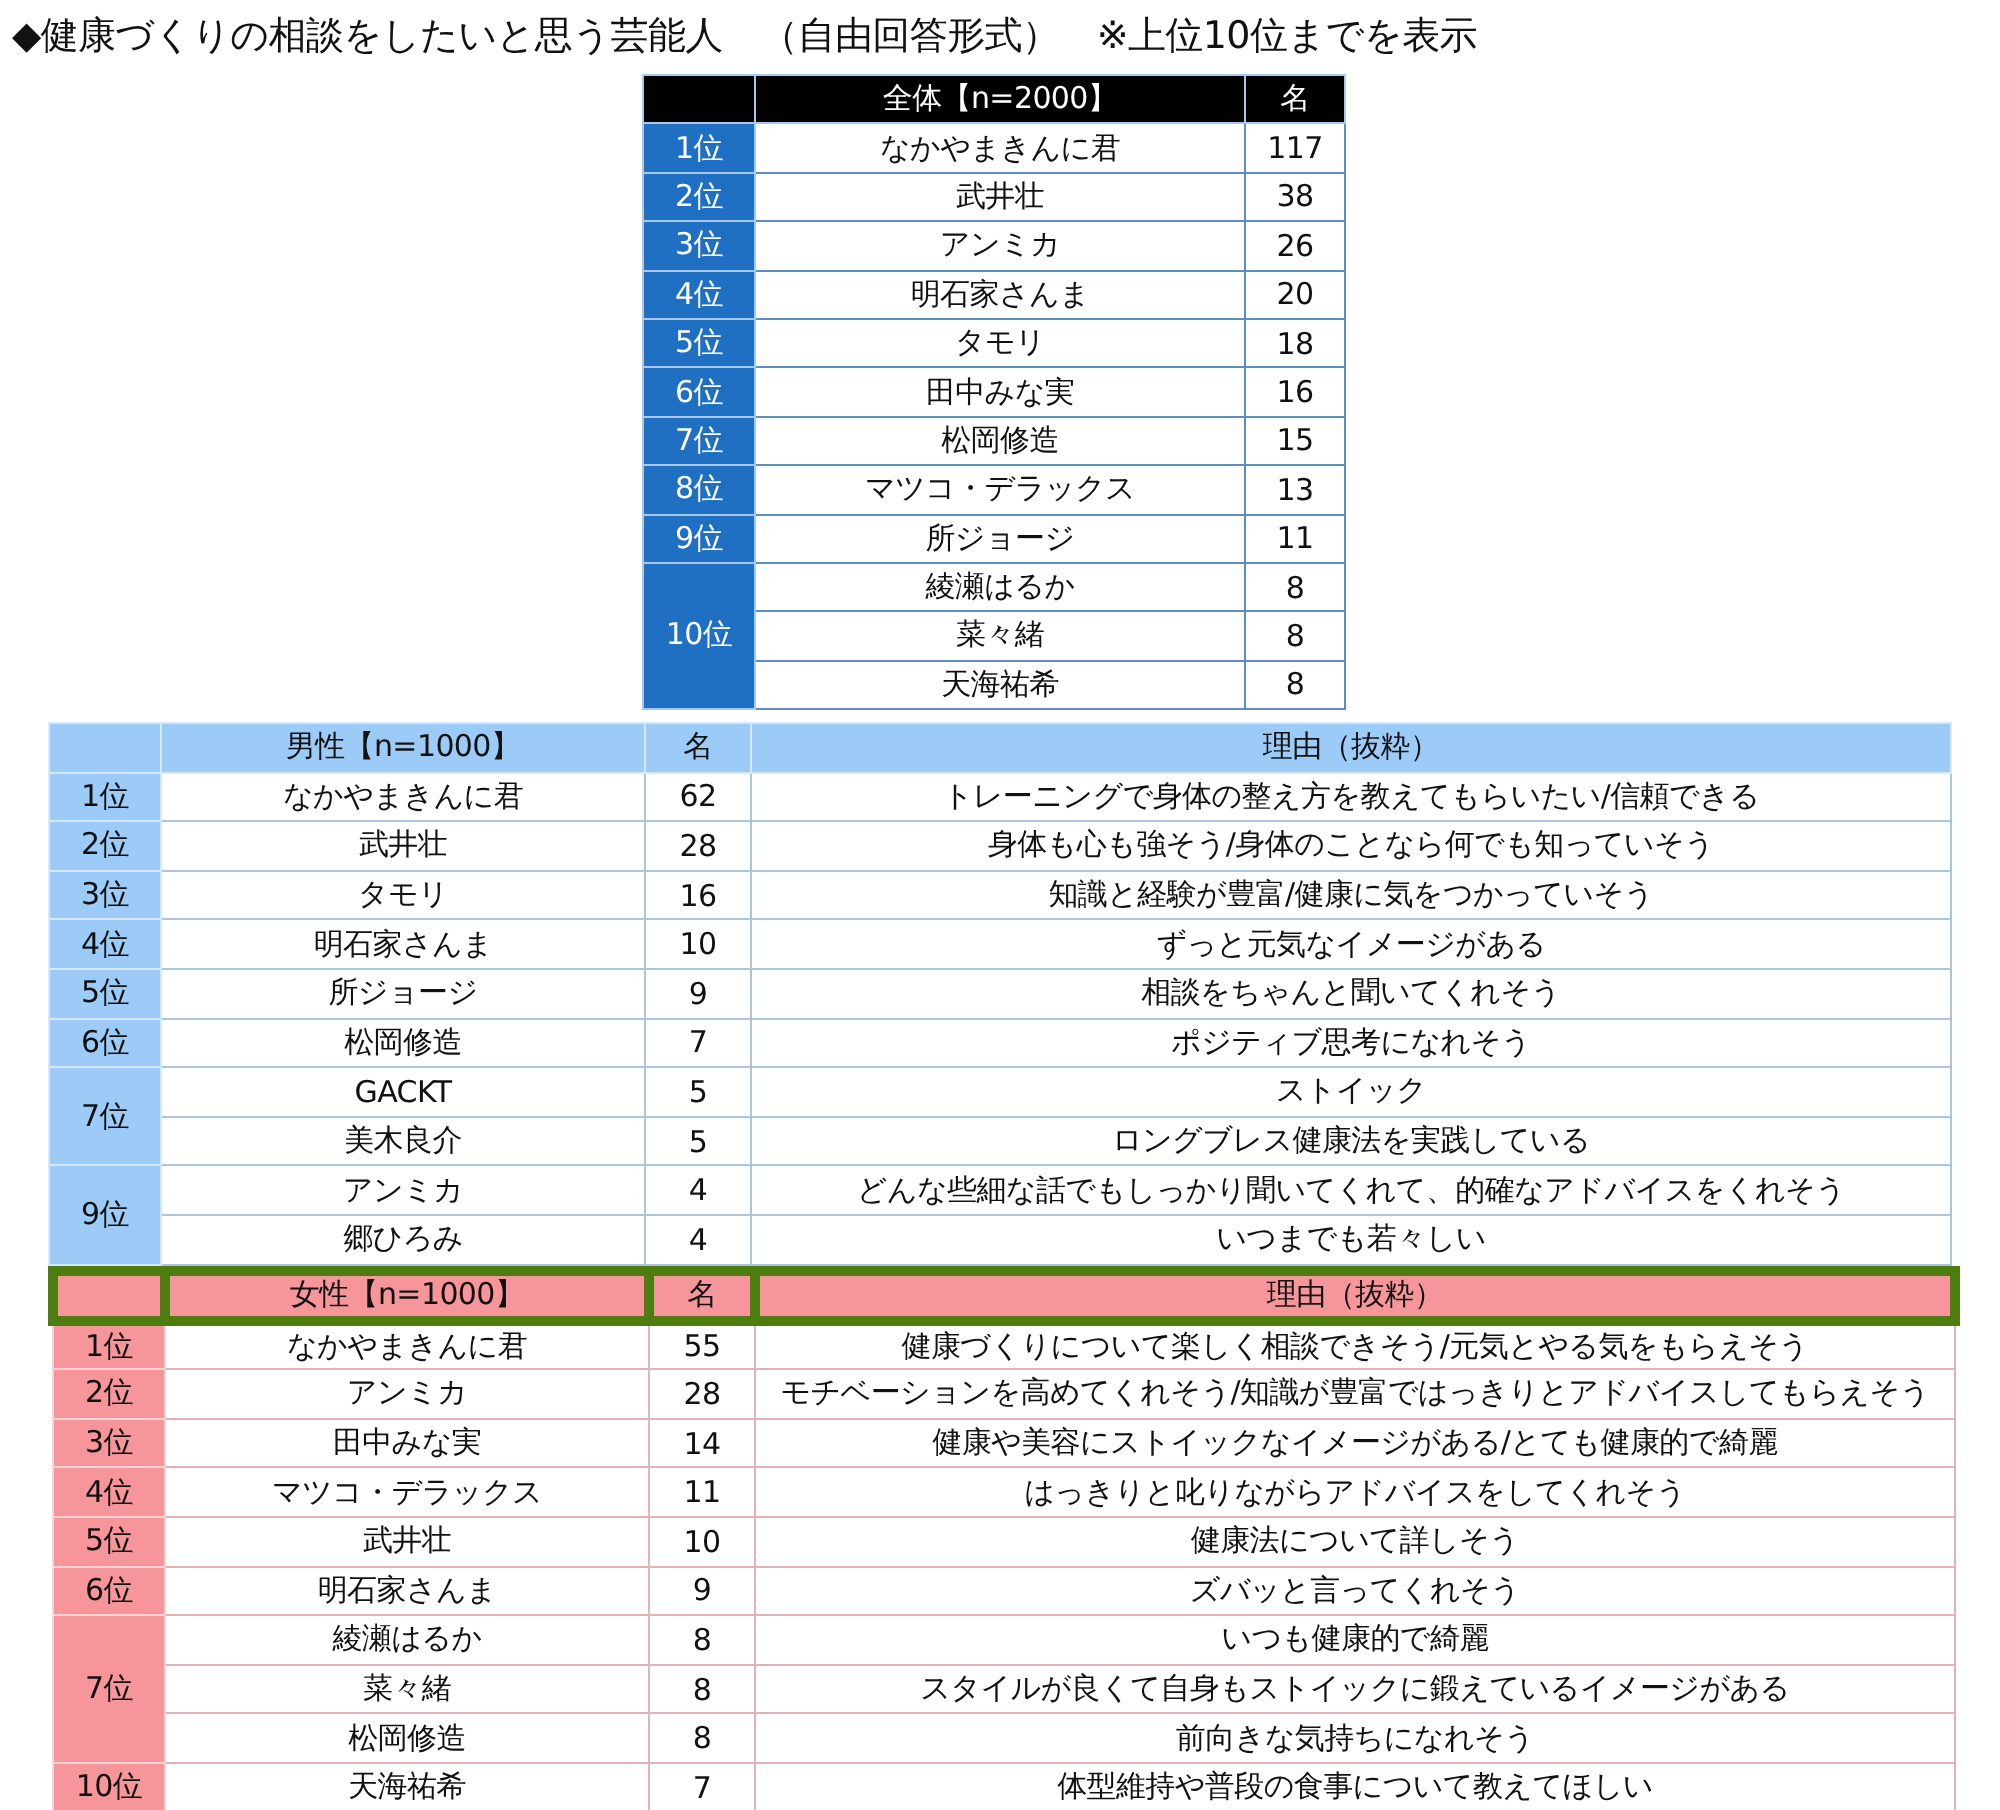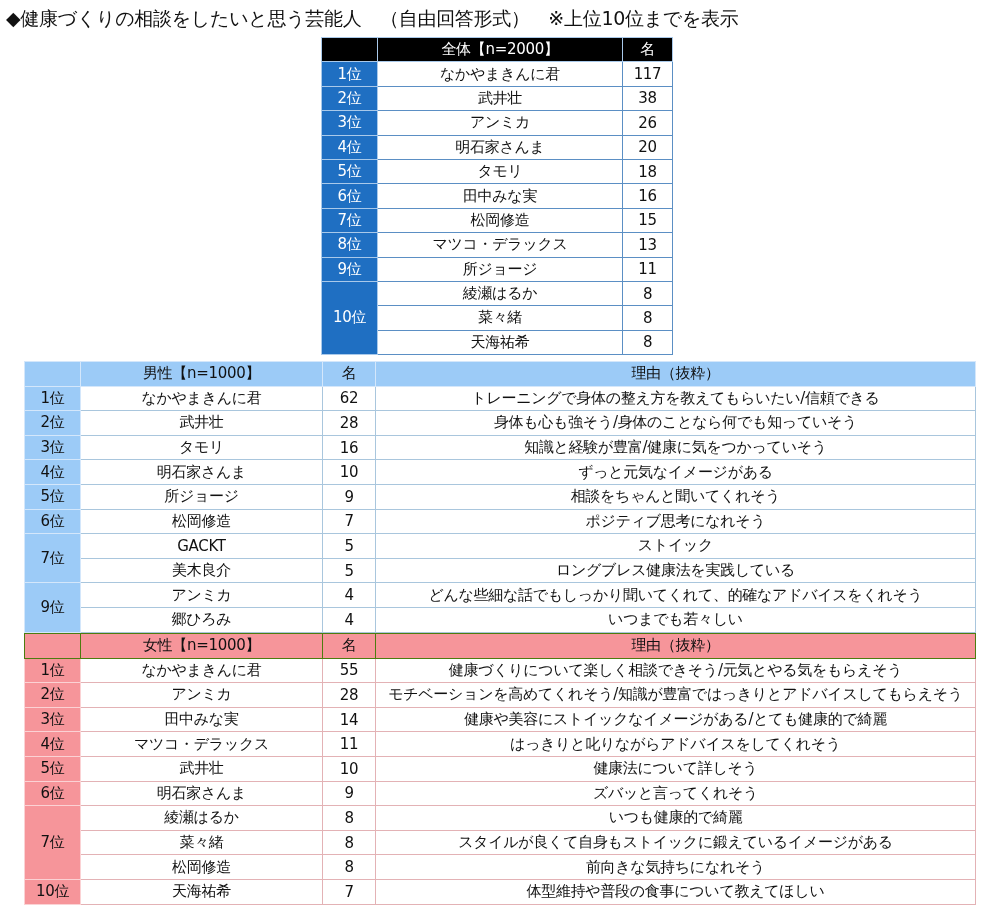--- a/index.html
+++ b/index.html
@@ -29,21 +29,21 @@
   
   .t-male { left: 24px; top: 361px; width: 951px; }
   .t-male tr { height: 24.6px; }
   .t-male th { background: #9ccbf7; color: #111; border: 1px solid #d4e7fb; margin-top: 18px; }
   .t-male td.rank { background: #9ccbf7; border: 1px solid #d4e7fb; }
   .t-male td.cell { background: #fff; border: 1px solid #a9c6dd; }
 
   
   .t-female { left: 24px; top: 633px; width: 951px; }
   .t-female tr { height: 24.6px; }
-  .t-female th { background: #f6959a; color: #111; border: 1px solid #4d7c0f; }
+  .t-female th { background: #f6959a; color: #111; border: 5px solid #4d7c0f; }
   .t-female td.rank { background: #f6959a; border: 1px solid #fbd2d4; }
   .t-female td.cell { background: #fff; border: 1px solid #e3b2b5; }
 
   .t-sub col.c1 { width: 56px; } .t-sub col.c2 { width: 242px; }
   .t-sub col.c3 { width: 53px; } .t-sub col.c4 { width: 600px; }
 </style>
 </head>
 <body>
 
 <div class="title">◆健康づくりの相談をしたいと思う芸能人　（自由回答形式）　※上位10位までを表示</div>

